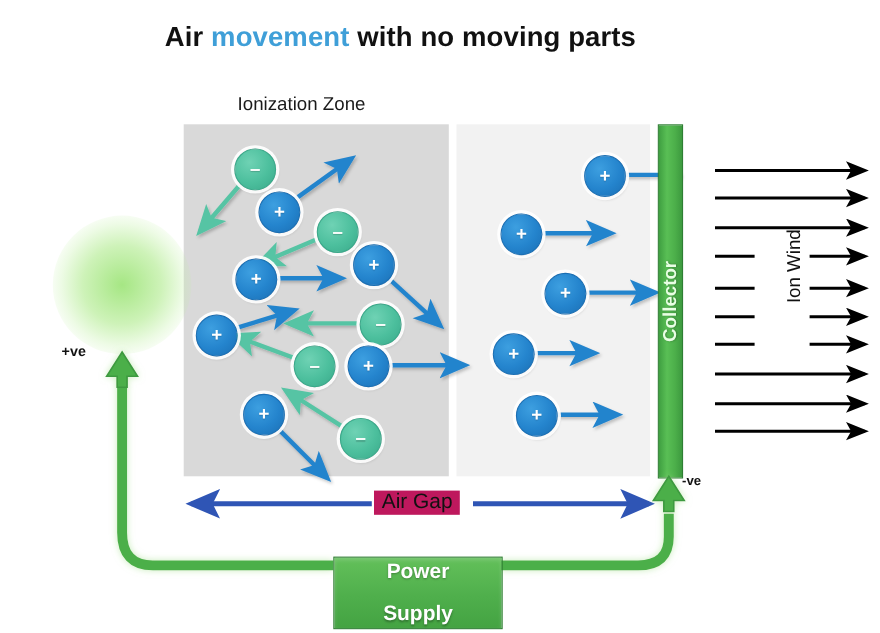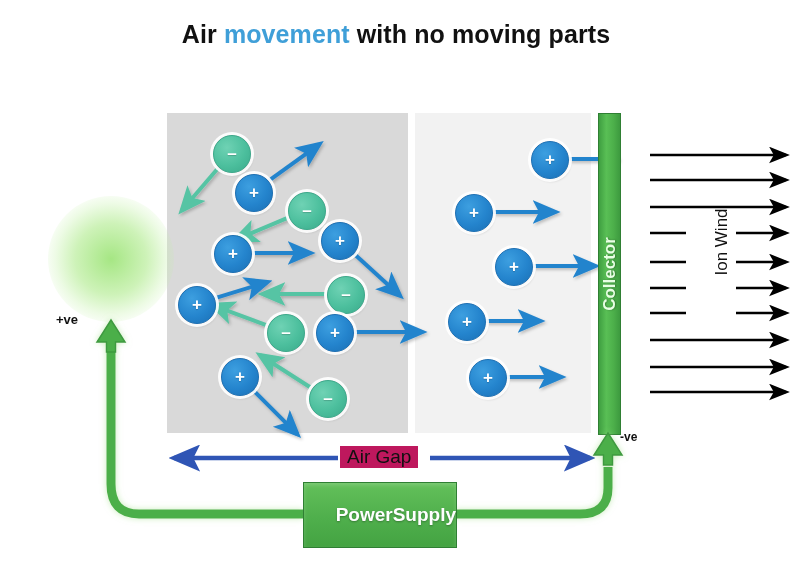--- a/index.html
+++ b/index.html
@@ -22,21 +22,20 @@
   #title {
     position: absolute;
     left: 0;
     top: 20px;
     width: 728px;
     text-align: center;
     font-size: 25px;
     font-weight: bold;
     color: #111111;
     letter-spacing: 0.1px;
-    padding-left: 32px;
   }
   #title .accent { color: #3f9fd8; }
 
   
   .zone-label {
     position: absolute;
     font-size: 17px;
     color: #1a1a1a;
     white-space: nowrap;
   }
@@ -194,30 +193,30 @@
     color: #111111;
     background: #be185d;
     padding: 0 7px;
     white-space: nowrap;
   }
 
   
   #power-supply {
     position: absolute;
     left: 303px;
-    top: 482px;
+    top: 506px;
     width: 152px;
     height: 64px;
     background: linear-gradient(180deg, #63c05a 0%, #4faf4c 55%, #44a342 100%);
     border: 1px solid #2f7f33;
     box-shadow: inset 0 2px 4px rgba(255,255,255,0.18);
     display: flex;
-    flex-direction: row;
+    flex-direction: column;
     align-items: center;
-    justify-content: flex-end;
+    justify-content: space-between;
     line-height: 1.32;
   }
   #power-supply span {
     color: #ffffff;
     font-size: 19px;
     font-weight: bold;
     text-shadow: 0 1px 2px rgba(0,0,0,0.30);
   }
 </style>
 </head>
@@ -225,20 +224,21 @@
 
 <div id="stage">
 
   <div id="title">
     <span>Air </span><span class="accent">movement</span><span> with no moving parts</span>
   </div>
 
   <div class="zone" id="zone-ionization"></div>
   <div class="zone" id="zone-drift"></div>
 
+  <div class="zone-label" id="label-ionization">Ionization Zone</div>
 
   <svg id="ion-arrows">
     <defs>
       <marker id="ah-blue" markerWidth="7" markerHeight="7" refX="5.6" refY="3" orient="auto">
         <path d="M0,0 L7,3 L0,6 L1.6,3 Z" fill="#2484cd"></path>
       </marker>
       <marker id="ah-green" markerWidth="7" markerHeight="7" refX="5.6" refY="3" orient="auto">
         <path d="M0,0 L7,3 L0,6 L1.6,3 Z" fill="#56c4a4"></path>
       </marker>
       <filter id="soft-shadow" x="-40%" y="-40%" width="190%" height="190%">

